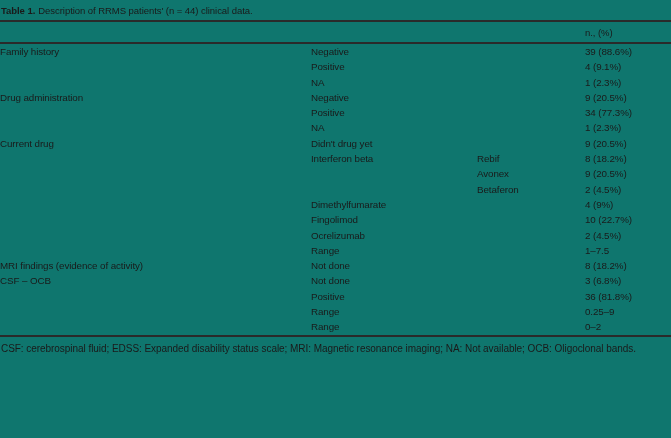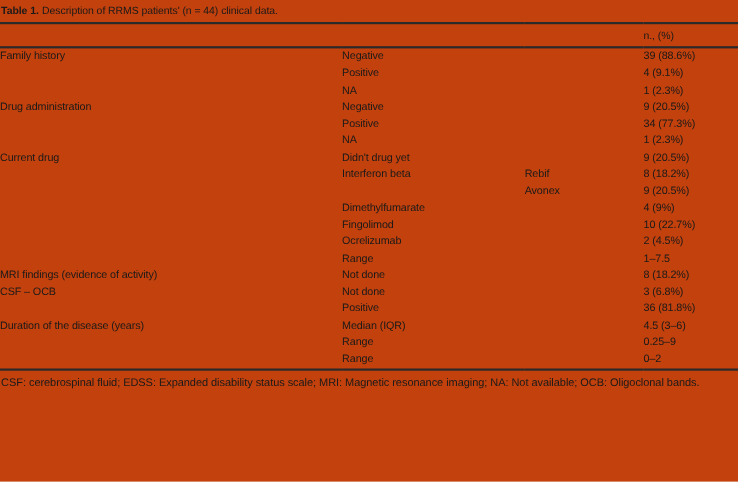--- a/index.html
+++ b/index.html
@@ -1,20 +1,20 @@
 <!DOCTYPE html>
 <html><head>
 <meta charset="utf-8">
 <style>
   * { box-sizing: border-box; margin: 0; padding: 0; }
   html, body { background: #ffffff; }
   .page {
     width: 671px;
     height: 438px;
-    background: #c2410c;
+    background: #0f766e;
     color: #1a1a1a;
     font-family: "Liberation Sans", sans-serif;
     overflow: hidden;
     position: relative;
   }
   .title {
     font-size: 9.5px;
     line-height: 12px;
     padding: 5px 2px 3px 1px;
     letter-spacing: -0.05px;
@@ -128,20 +128,26 @@
         <td>8 (18.2%)</td>
       </tr>
       <tr>
         <td class="c1"></td>
         <td></td>
         <td>Avonex</td>
         <td>9 (20.5%)</td>
       </tr>
       <tr>
         <td class="c1"></td>
+        <td></td>
+        <td>Betaferon</td>
+        <td>2 (4.5%)</td>
+      </tr>
+      <tr>
+        <td class="c1"></td>
         <td>Dimethylfumarate</td>
         <td></td>
         <td>4 (9%)</td>
       </tr>
       <tr>
         <td class="c1"></td>
         <td>Fingolimod</td>
         <td></td>
         <td>10 (22.7%)</td>
       </tr>
@@ -169,26 +175,20 @@
         <td></td>
         <td>3 (6.8%)</td>
       </tr>
       <tr>
         <td class="c1"></td>
         <td>Positive</td>
         <td></td>
         <td>36 (81.8%)</td>
       </tr>
       <tr>
-        <td class="c1">Duration of the disease (years)</td>
-        <td>Median (IQR)</td>
-        <td></td>
-        <td>4.5 (3–6)</td>
-      </tr>
-      <tr>
         <td class="c1"></td>
         <td>Range</td>
         <td></td>
         <td>0.25–9</td>
       </tr>
       <tr>
         <td class="c1"></td>
         <td>Range</td>
         <td></td>
         <td>0–2</td>

